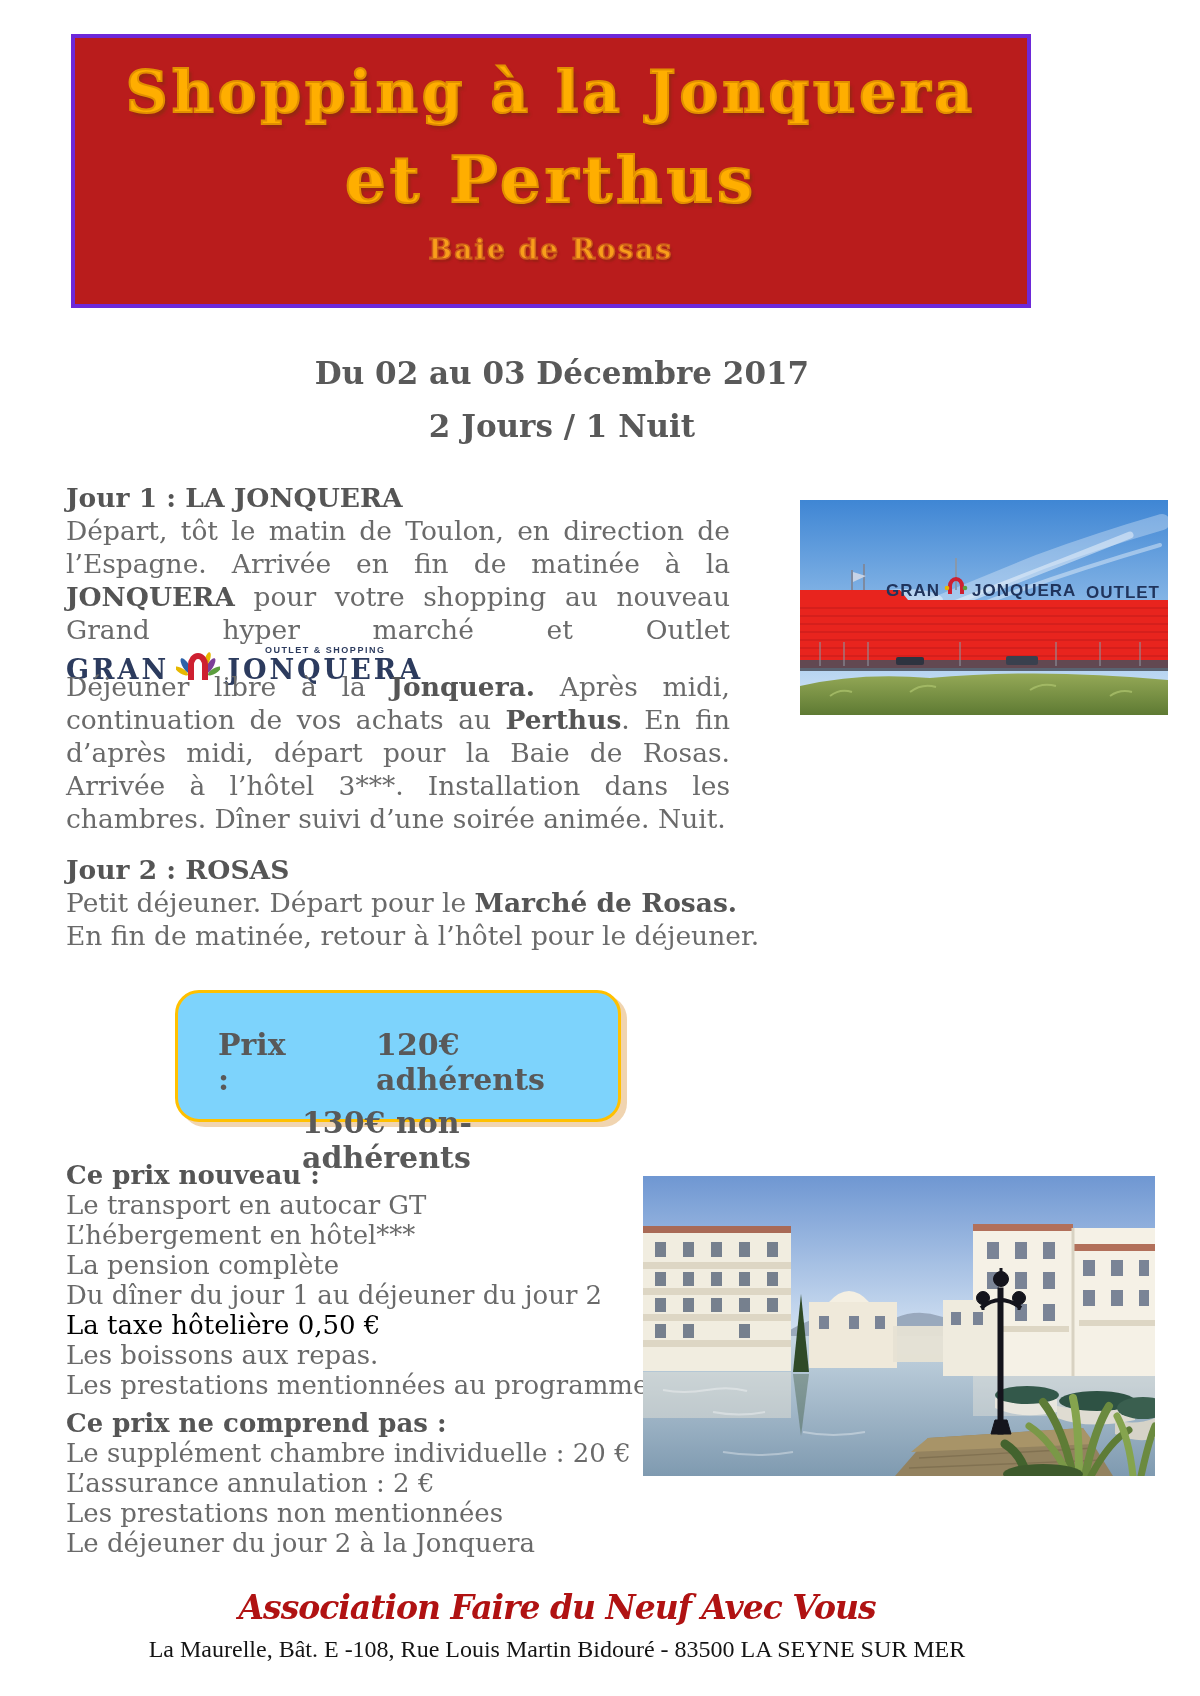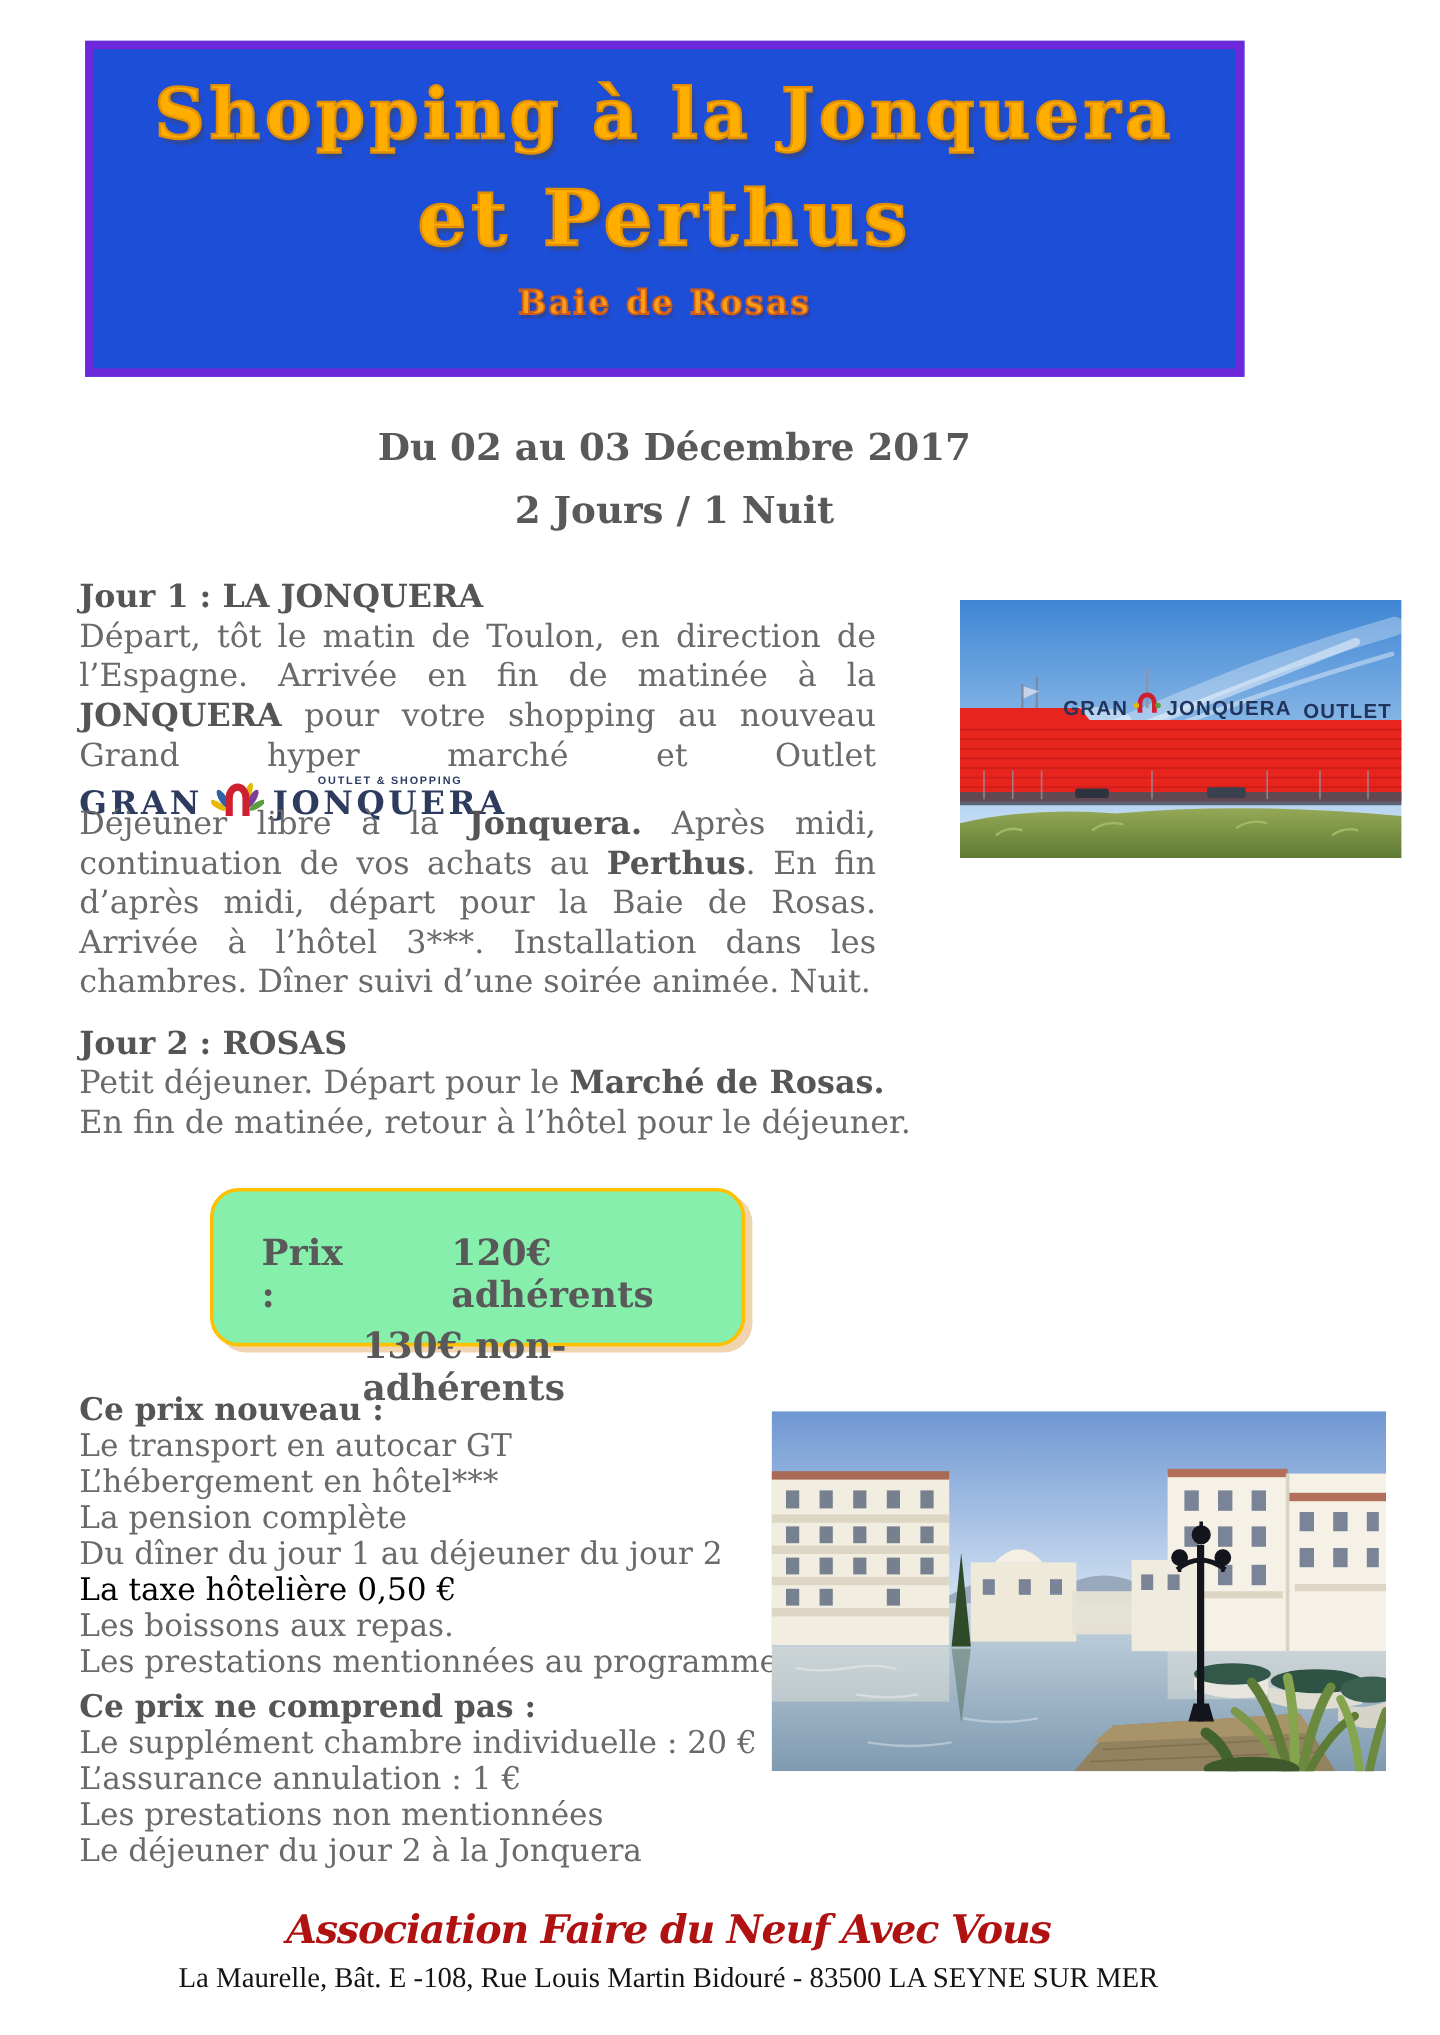--- a/index.html
+++ b/index.html
@@ -5,21 +5,21 @@
   html,body { margin:0; padding:0; background:#ffffff; }
   .page {
     position:relative; width:1200px; height:1696px; margin:0 auto;
     background:#ffffff; overflow:hidden;
     font-family:"DejaVu Serif", serif; color:#666666;
   }
 
   
   .header-box {
     position:absolute; left:71px; top:34px; width:952px; height:266px;
-    border:7px solid #6d28d9; text-align:center; background:#1d4ed8;
+    border:4px solid #6d28d9; text-align:center; background:#b91c1c;
   }
   .title-line {
     font-weight:bold; color:#FFAE00; letter-spacing:4px;
     -webkit-text-stroke:2px #E18F00;
     text-shadow:3px 4px 3px rgba(90,60,0,0.35);
   }
   .title1 { margin-top:20px; font-size:58px; }
   .title2 { margin-top:16px; font-size:64px; }
   .subtitle {
     margin-top:16px; font-size:28px; font-weight:bold; color:#F89E1B;
@@ -55,21 +55,21 @@
   .gj-name { font-size:27px; font-weight:bold; color:#2C3B5E; letter-spacing:3px; margin-top:1px; }
 
   
   .photo1 { position:absolute; left:800px; top:500px; width:368px; height:215px; }
   .photo2 { position:absolute; left:643px; top:1176px; width:512px; height:300px; }
   .photo1 svg, .photo2 svg { display:block; width:100%; height:100%; }
 
   
   .price-box {
     position:absolute; left:175px; top:990px; width:446px; height:132px;
-    background:#86efac; border:3px solid #FFC000; border-radius:24px;
+    background:#7dd3fc; border:3px solid #FFC000; border-radius:24px;
     box-shadow:6px 5px 0 rgba(222,160,80,0.45);
     box-sizing:border-box; color:#595959; font-weight:bold; font-size:30px;
   }
   .price-line1 { margin:34px 0 8px 40px; display:flex; }
   .price-members { margin-left:76px; }
   .price-line2 { margin-left:124px; }
 
   
   .list { font-size:26px; line-height:30px; color:#6A6A6A; }
   .includes { position:absolute; left:66px; top:1160px; width:600px; }
@@ -333,21 +333,21 @@
         <path d="M498,300 Q506,264 512,250" stroke="#6B8A3F" stroke-width="7"></path>
         <path d="M384,300 Q378,278 362,268" stroke="#43632E" stroke-width="9"></path>
       </g>
       <ellipse cx="400" cy="298" rx="40" ry="10" fill="#3E5A2C"></ellipse>
     </svg>
   </div>
 
   <div class="excludes list">
     <div class="sec-heading">Ce prix ne comprend pas :</div>
     <div class="list-item">Le supplément chambre individuelle : 20 €</div>
-    <div class="list-item">L’assurance annulation : 1 €</div>
+    <div class="list-item">L’assurance annulation : 2 €</div>
     <div class="list-item">Les prestations non mentionnées</div>
     <div class="list-item">Le déjeuner du jour 2 à la Jonquera</div>
   </div>
 
   <div class="footer">
     <div class="footer-org">Association Faire du Neuf Avec Vous</div>
     <div class="footer-address">La Maurelle, Bât. E -108, Rue Louis Martin Bidouré - 83500 LA SEYNE SUR MER</div>
   </div>
 
 </div>

